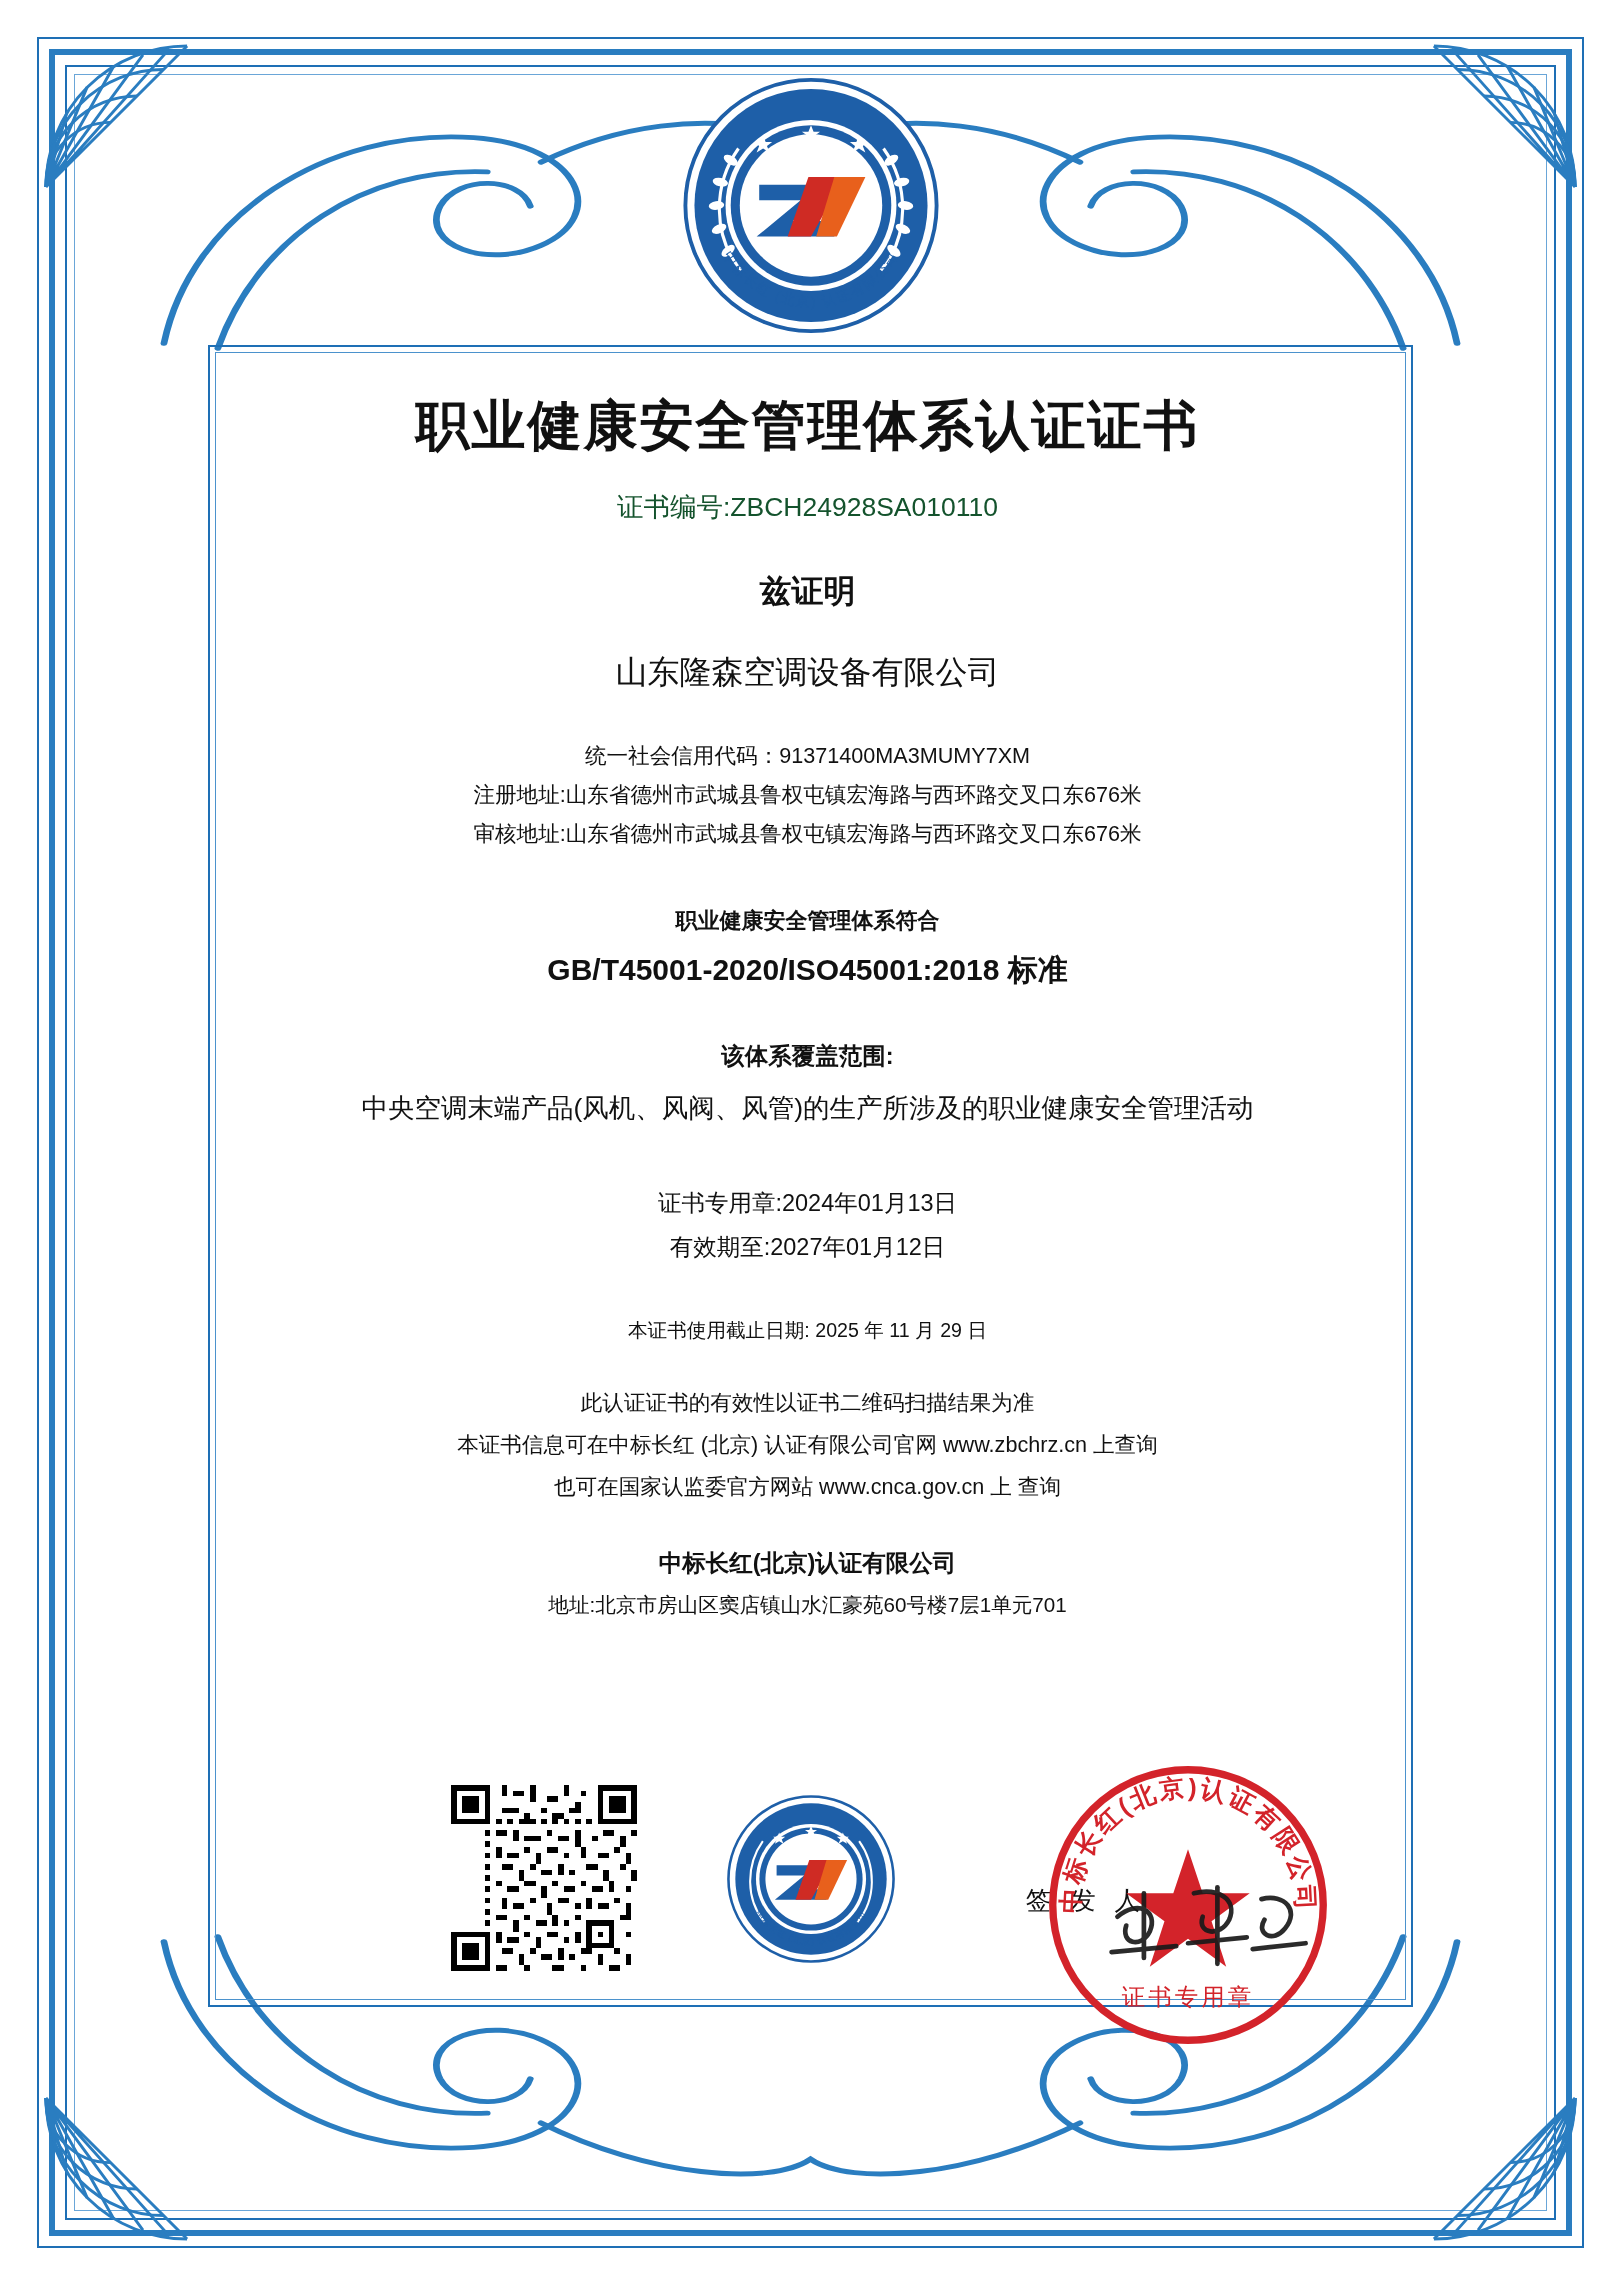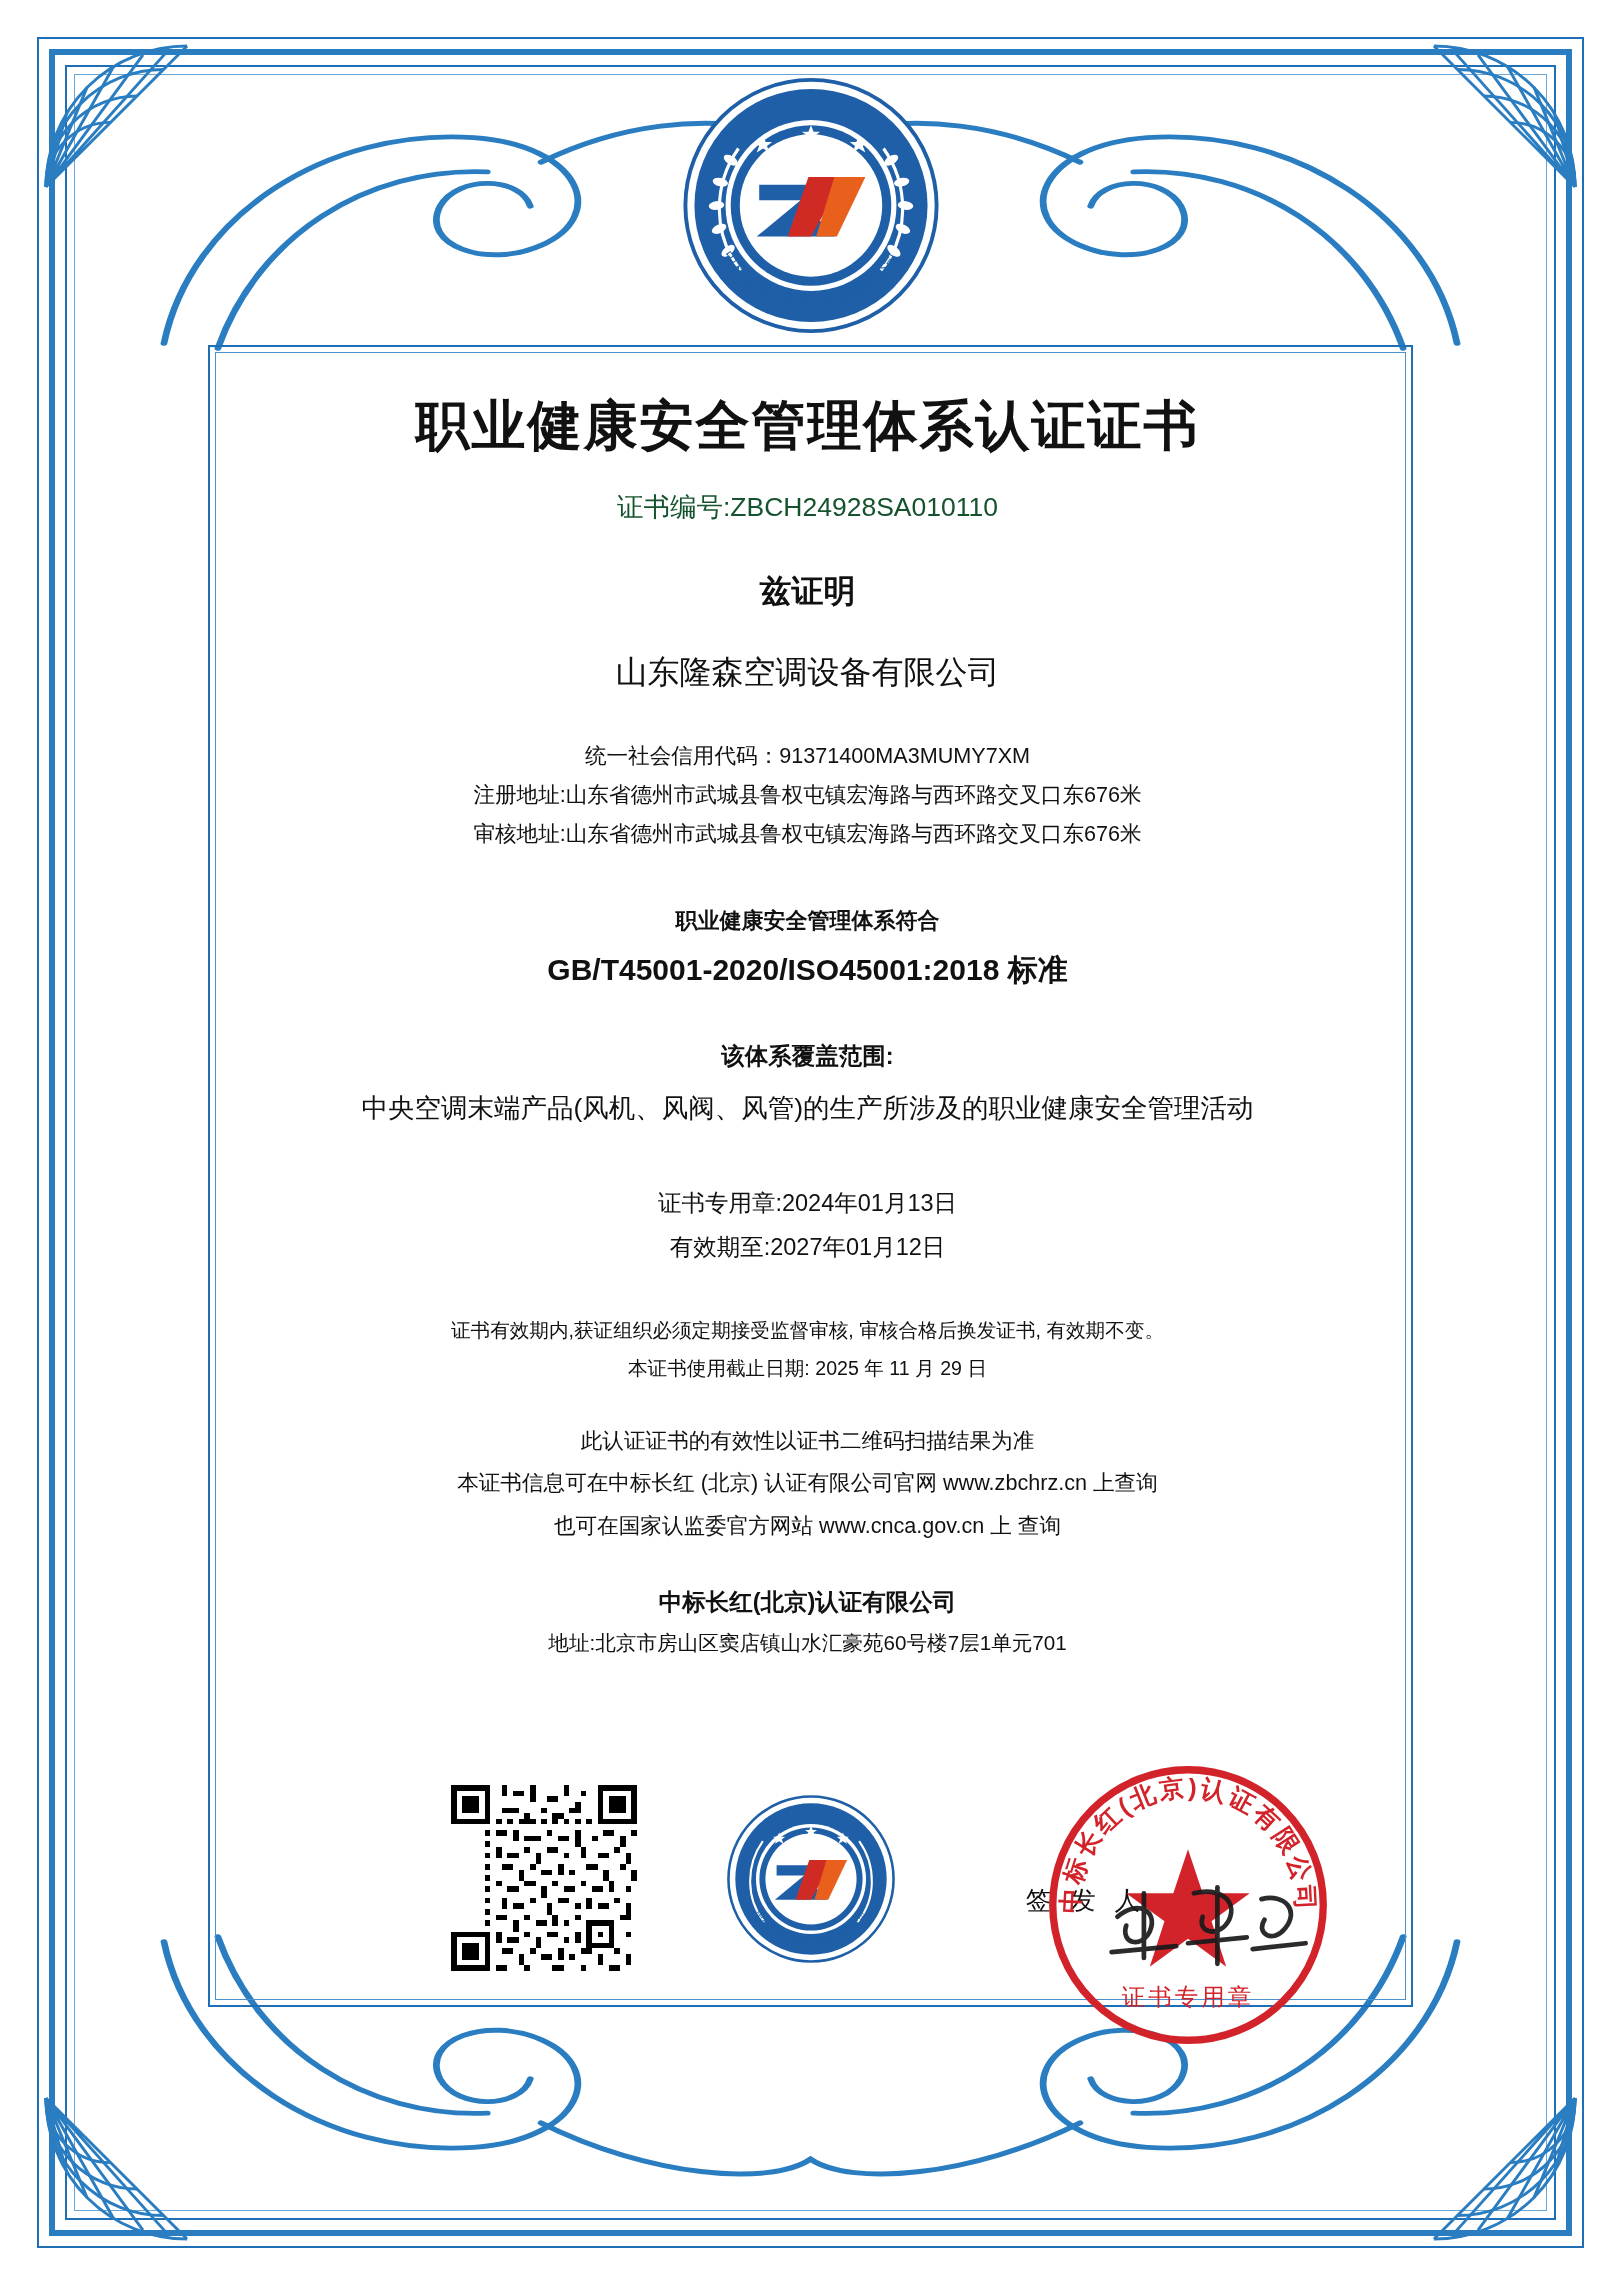--- a/index.html
+++ b/index.html
@@ -240,21 +240,20 @@
     </div>
     <div class="conform">职业健康安全管理体系符合</div>
     <div class="standard">GB/T45001-2020/ISO45001:2018 标准</div>
     <div class="scope-label">该体系覆盖范围:</div>
     <div class="scope-text">中央空调末端产品(风机、风阀、风管)的生产所涉及的职业健康安全管理活动</div>
     <div class="dates">
       <div>证书专用章:2024年01月13日</div>
       <div>有效期至:2027年01月12日</div>
     </div>
     <div class="notes">
-      <div>证书有效期内,获证组织必须定期接受监督审核, 审核合格后换发证书, 有效期不变。</div>
       <div>本证书使用截止日期: 2025 年 11 月 29 日</div>
     </div>
     <div class="verify">
       <div>此认证证书的有效性以证书二维码扫描结果为准</div>
       <div>本证书信息可在中标长红 (北京) 认证有限公司官网 www.zbchrz.cn 上查询</div>
       <div>也可在国家认监委官方网站 www.cnca.gov.cn 上 查询</div>
     </div>
     <div class="issuer">中标长红(北京)认证有限公司</div>
     <div class="issuer-addr">地址:北京市房山区窦店镇山水汇豪苑60号楼7层1单元701</div>
   </div>

